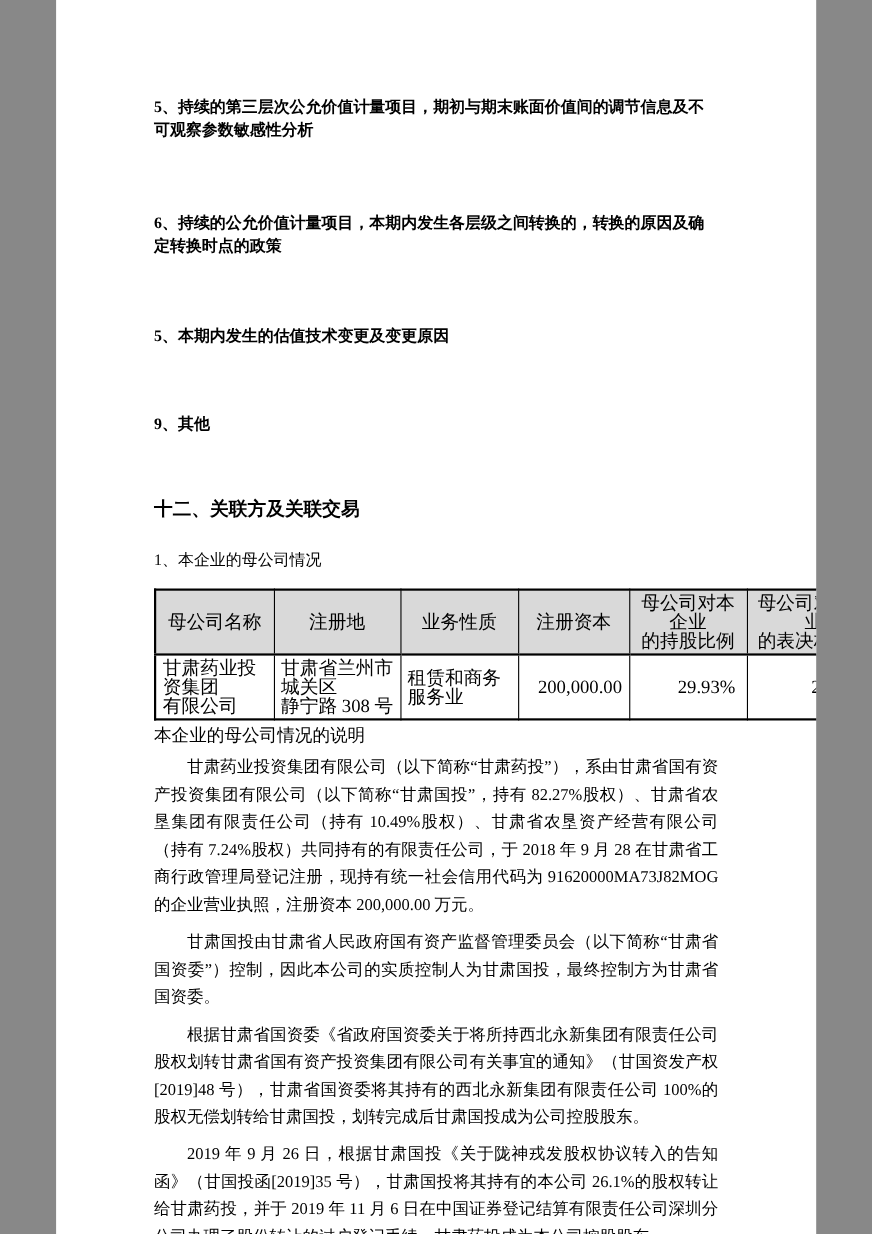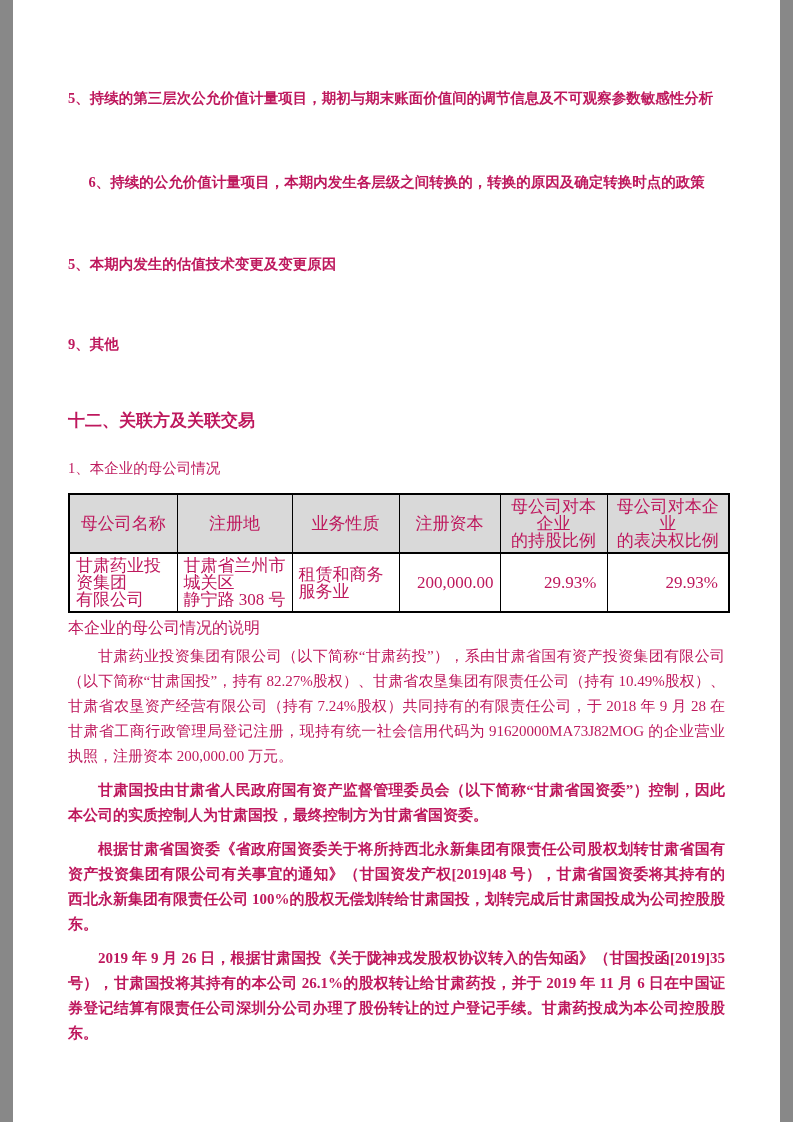--- a/index.html
+++ b/index.html
@@ -1,34 +1,34 @@
 <!DOCTYPE html>
 <html><head>
 <meta charset="utf-8">
 <style>
   html, body { margin: 0; padding: 0; background: #888; }
   .page {
-    width: 767px;
+    width: 691px;
     height: 1122px;
     margin: 0 auto;
     background: #ffffff;
     box-sizing: border-box;
-    padding: 0 55px;
-    color: #be185d;
+    padding: 0 89px;
+    color: #000000;
     font-family: "Liberation Serif", serif;
     overflow: hidden;
   }
   .num-heading {
     font-family: "Liberation Serif", serif;
     font-weight: bold;
     font-size: 14.5px;
     line-height: 21px;
   }
   .h5 { padding-top: 88px; }
-  .h6 { margin-top: 63px; text-align: center; }
+  .h6 { margin-top: 63px; }
   .h7 { margin-top: 61px; }
   .h8 { margin-top: 57px; }
   .h9 { margin-top: 59px; }
   .section-title {
     margin-top: 54px;
     font-family: "Liberation Sans", sans-serif;
     font-weight: bold;
     font-size: 17px;
     line-height: 24px;
   }
@@ -75,21 +75,21 @@
     font-size: 16px;
     line-height: 18px;
   }
   .body-para {
     margin-top: 7px;
     font-size: 15px;
     line-height: 25px;
     text-align: justify;
     text-indent: 2em;
   }
-  .body-para + .body-para { margin-top: 9px; font-weight: bold; }
+  .body-para + .body-para { margin-top: 9px; }
 </style>
 </head>
 <body>
 
 <div class="page">
 
   <div class="num-heading h5">5、持续的第三层次公允价值计量项目，期初与期末账面价值间的调节信息及不可观察参数敏感性分析</div>
   <div class="num-heading h6">6、持续的公允价值计量项目，本期内发生各层级之间转换的，转换的原因及确定转换时点的政策</div>
   <div class="num-heading h7">5、本期内发生的估值技术变更及变更原因</div>
   <div class="num-heading h9">9、其他</div>

